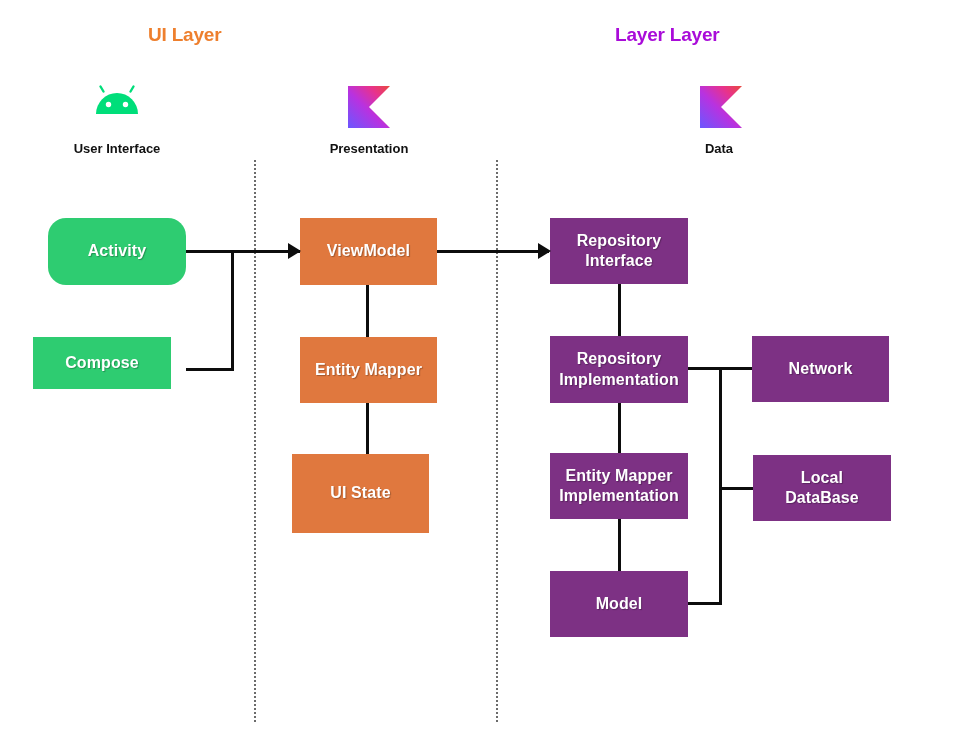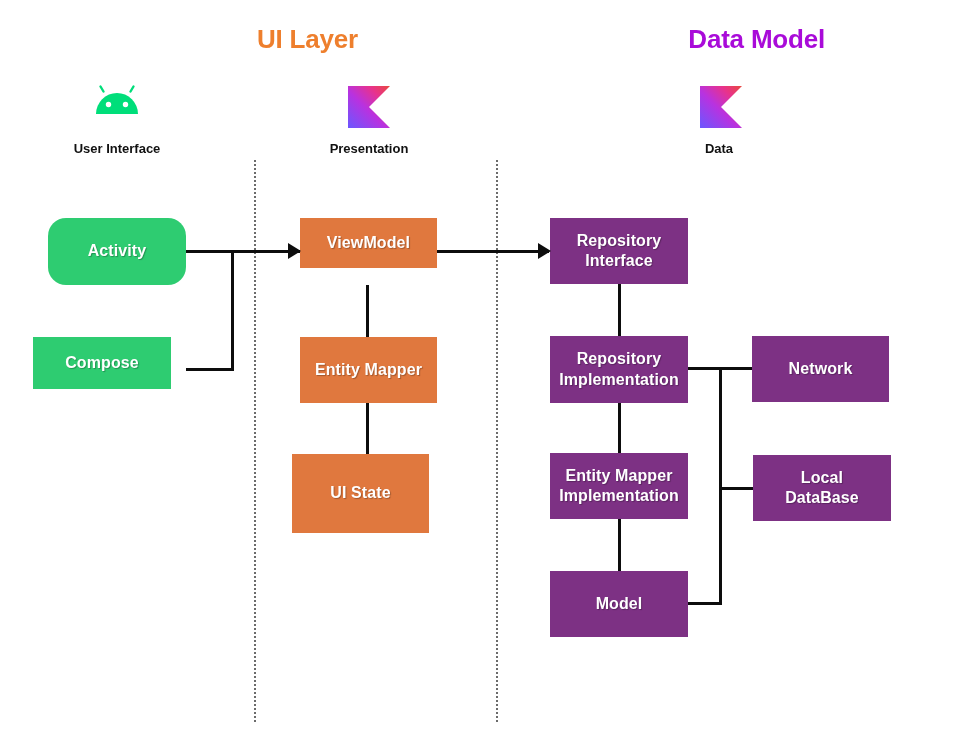--- a/index.html
+++ b/index.html
@@ -18,25 +18,25 @@
   #canvas {
     position: relative;
     width: 956px;
     height: 729px;
     background: #ffffff;
   }
 
   
   .layer-title {
     position: absolute;
-    font-size: 26px;
+    font-size: 19px;
     font-weight: bold;
     letter-spacing: -0.2px;
     white-space: nowrap;
-    text-align: right;
+    text-align: left;
   }
   #title-ui    { left: 148px;  top: 24px;  width: 210px; color: #EE7F2D; }
   #title-data  { left: 615px;  top: 24px;  width: 210px; color: #A90BD9; }
 
   
   .col-icon {
     position: absolute;
     width: 58px;
     height: 58px;
   }
@@ -104,21 +104,21 @@
     border-left: 13px solid #0d0d0d;
     z-index: 4;
   }
 </style>
 </head>
 <body>
 
 <div id="canvas">
 
   <div id="title-ui" class="layer-title">UI Layer</div>
-  <div id="title-data" class="layer-title">Data Model</div>
+  <div id="title-data" class="layer-title">Layer Layer</div>
 
   <div id="icon-android" class="col-icon">
     <svg viewBox="0 0 58 58" width="58" height="58">
       <g fill="#00DE7A">
         <path d="M15.5 13.5 L12.5 8.5" stroke="#00DE7A" stroke-width="2.4" stroke-linecap="round" fill="none"></path>
         <path d="M42.5 13.5 L45.5 8.5" stroke="#00DE7A" stroke-width="2.4" stroke-linecap="round" fill="none"></path>
         <path d="M8 36 A21 21 0 0 1 50 36 Z"></path>
       </g>
       <circle cx="20.5" cy="26.5" r="2.7" fill="#ffffff"></circle>
       <circle cx="37.5" cy="26.5" r="2.7" fill="#ffffff"></circle>
@@ -181,21 +181,21 @@
 
   <div class="line-v" style="left:719px; top:367px; height:238px;"></div>
 
   <div class="line-h" style="left:719px; top:487px; width:36px;"></div>
 
   <div class="line-h" style="left:688px; top:602px; width:34px;"></div>
 
   <div class="node green" style="left:48px; top:218px; width:138px; height:67px;border-radius:18px;">Activity</div>
   <div class="node green" style="left:33px; top:337px; width:138px; height:52px;">Compose</div>
 
-  <div class="node orange" style="left:300px; top:218px; width:137px; height:50px;">ViewModel</div>
+  <div class="node orange" style="left:300px; top:218px; width:137px; height:67px;">ViewModel</div>
   <div class="node orange" style="left:300px; top:337px; width:137px; height:66px;">Entity Mapper</div>
   <div class="node orange" style="left:292px; top:454px; width:137px; height:79px;">UI State</div>
 
   <div class="node purple" style="left:550px; top:218px; width:138px; height:66px;">Repository<br>Interface</div>
   <div class="node purple" style="left:550px; top:336px; width:138px; height:67px;">Repository<br>Implementation</div>
   <div class="node purple" style="left:550px; top:453px; width:138px; height:66px;">Entity Mapper<br>Implementation</div>
   <div class="node purple" style="left:550px; top:571px; width:138px; height:66px;">Model</div>
 
   <div class="node purple" style="left:752px; top:336px; width:137px; height:66px;">Network</div>
   <div class="node purple" style="left:753px; top:455px; width:138px; height:66px;">Local<br>DataBase</div>

